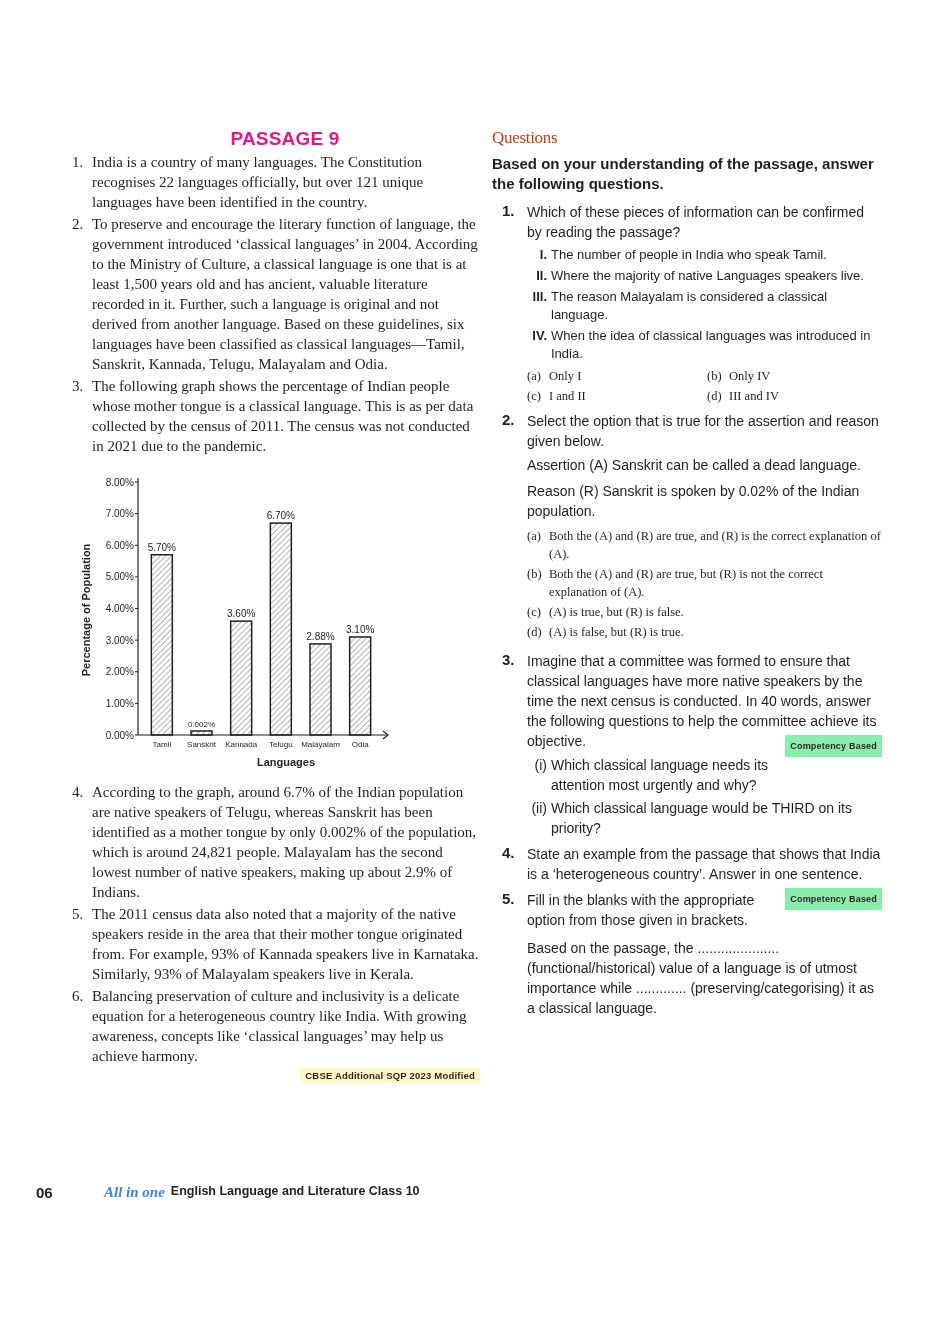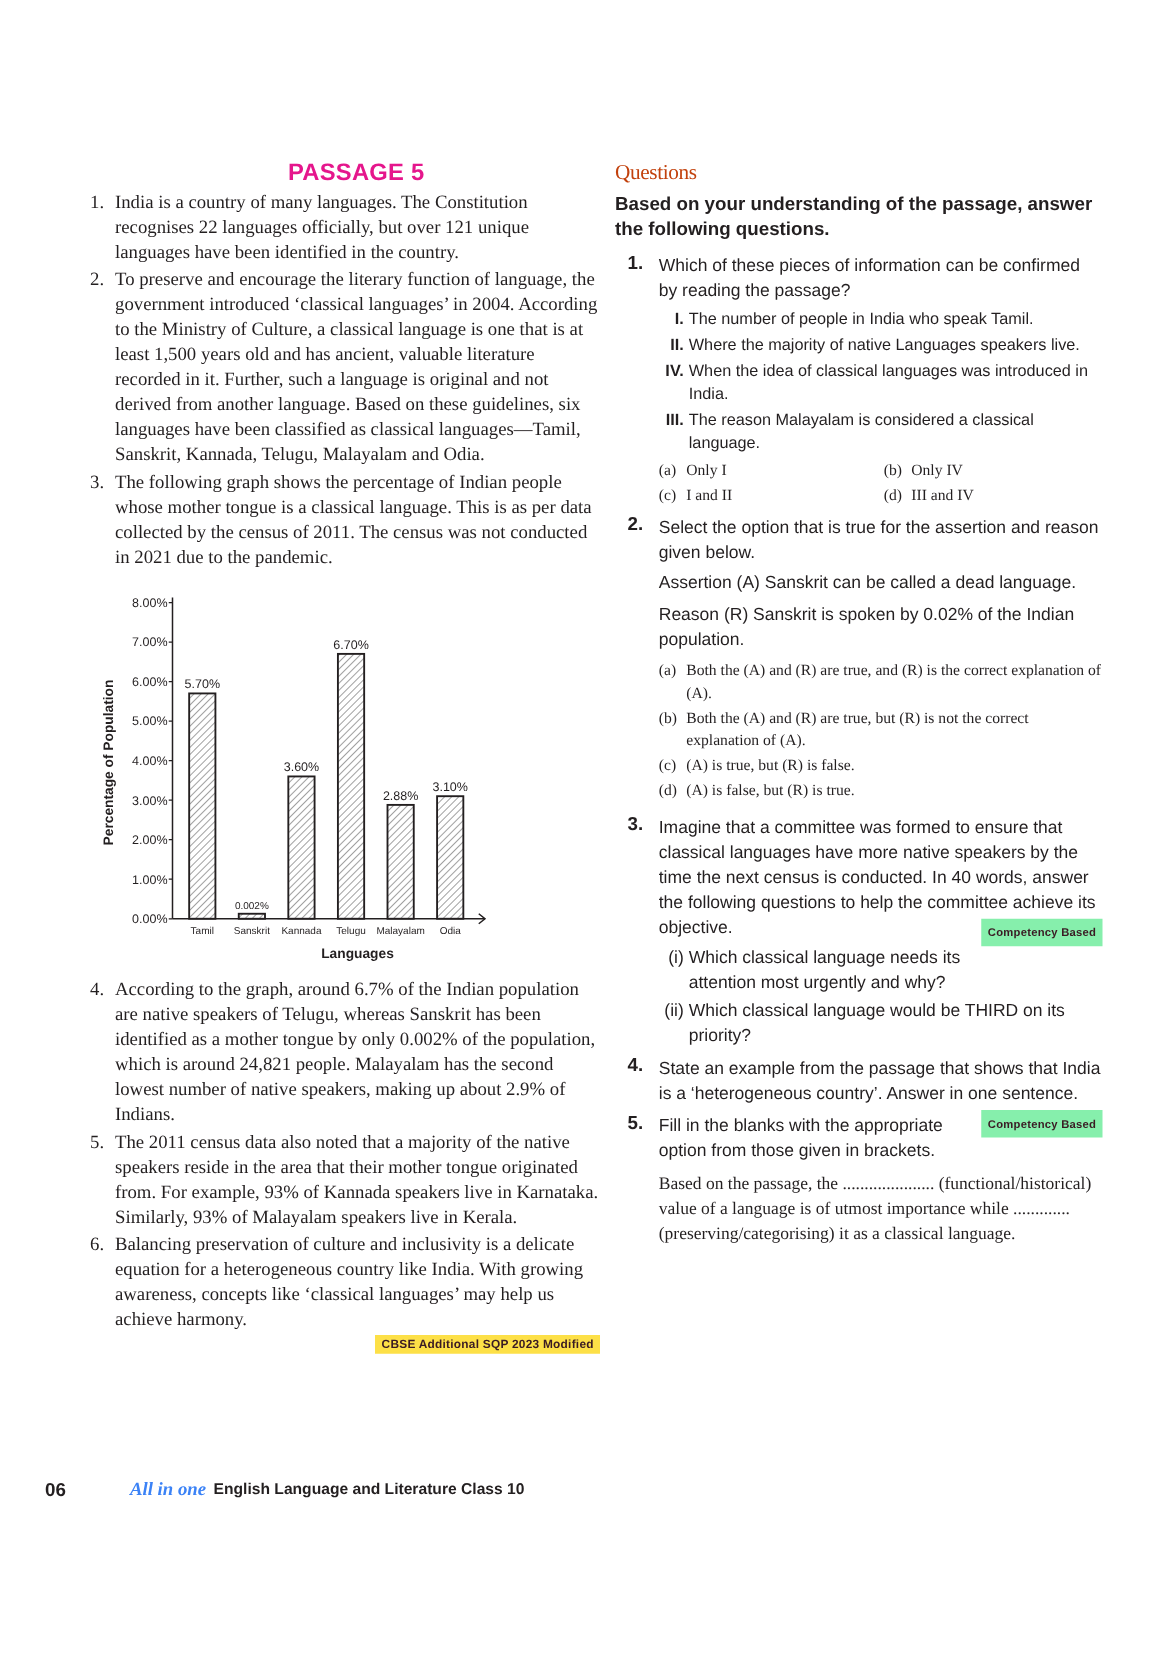--- a/index.html
+++ b/index.html
@@ -17,21 +17,21 @@
   }
   ol.paras { margin: 0; padding: 0; list-style: none; }
   ol.paras li {
     position: relative; padding-left: 22px;
     font-family: "Liberation Serif", serif; font-size: 15px; line-height: 20px;
     margin-bottom: 2px; color: #231f20;
   }
   ol.paras li .num { position: absolute; left: 2px; top: 0; }
   .src-badge {
     display: block; width: fit-content; margin-left: auto; margin-top: 2px;
-    background: #fde047; color: #3a1b24; font-family: "Liberation Sans", sans-serif;
+    background: #fef9c3; color: #3a1b24; font-family: "Liberation Sans", sans-serif;
     font-weight: bold; font-size: 9.5px; padding: 2px 5px; letter-spacing: 0.2px;
   }
 
   
   #chart { position: relative; width: 380px; height: 300px; margin: 14px 0 12px 0; }
   #chart svg { position: absolute; left: 0; top: 0; }
 
   
   #right { position: absolute; left: 492px; top: 128px; width: 390px; }
   .q-heading {
@@ -55,33 +55,33 @@
   .opts-grid { display: grid; grid-template-columns: 180px 180px; row-gap: 2px; margin: 4px 0 6px 0; }
   .opt { font-family: "Liberation Serif", serif; font-size: 12.5px; line-height: 18px; position: relative; padding-left: 22px; }
   .opt .ol { position: absolute; left: 0; }
   .opts-list .opt { margin-bottom: 2px; }
   .ar { font-family: "Liberation Sans", sans-serif; font-size: 14px; line-height: 20px; margin: 4px 0 6px 0; }
   .ar b { font-weight: normal; text-align: right; }
   .comp-badge {
     float: right; background: #86efac; color: #3a1b24; font-family: "Liberation Sans", sans-serif;
     font-weight: bold; font-size: 9px; padding: 1px 5px; margin-top: 4px; letter-spacing: 0.2px;
   }
-  .fill { font-family: Liberation Serif, serif; font-size: 14px; line-height: 20px; margin-top: 8px; }
+  .fill { font-family: Liberation Sans, sans-serif; font-size: 14px; line-height: 20px; margin-top: 8px; }
 
   
   #footer { position: absolute; left: 36px; top: 1184px; display: flex; align-items: flex-start; }
   .pg { font-family: "Liberation Sans", sans-serif; font-weight: bold; font-size: 15px; width: 68px; }
   .brand { font-family: "Liberation Serif", serif; font-style: italic; font-weight: bold; color: #3b82f6; font-size: 15px; margin-right: 6px; }
   .book { font-family: "Liberation Sans", sans-serif; font-weight: bold; font-size: 12.5px; }
 </style>
 </head>
 <body>
 
 <div id="left">
-  <div class="passage-title">PASSAGE 5</div>
+  <div class="passage-title">PASSAGE 9</div>
   <ol class="paras">
     <li><span class="num">1.</span><span>India is a country of many languages. The Constitution recognises 22 languages officially, but over 121 unique languages have been identified in the country.</span></li>
     <li><span class="num">2.</span><span>To preserve and encourage the literary function of language, the government introduced ‘classical languages’ in 2004. According to the Ministry of Culture, a classical language is one that is at least 1,500 years old and has ancient, valuable literature recorded in it. Further, such a language is original and not derived from another language. Based on these guidelines, six languages have been classified as classical languages—Tamil, Sanskrit, Kannada, Telugu, Malayalam and Odia.</span></li>
     <li><span class="num">3.</span><span>The following graph shows the percentage of Indian people whose mother tongue is a classical language. This is as per data collected by the census of 2011. The census was not conducted in 2021 due to the pandemic.</span></li>
   </ol>
 
   <div id="chart">
     <svg id="chart-svg" width="380" height="300">
       <defs>
         <pattern id="hatch" width="4" height="4" patternUnits="userSpaceOnUse" patternTransform="rotate(45)">
@@ -152,22 +152,22 @@
 <div id="right">
   <div class="q-heading">Questions</div>
   <div class="q-intro">Based on your understanding of the passage, answer the following questions.</div>
 
   <div class="q">
     <span class="qnum">1.</span>
     <div class="qtext">Which of these pieces of information can be confirmed by reading the passage?</div>
     <div class="sub-list">
       <div class="sub"><span class="sn">I.</span><span>The number of people in India who speak Tamil.</span></div>
       <div class="sub"><span class="sn">II.</span><span>Where the majority of native Languages speakers live.</span></div>
+      <div class="sub"><span class="sn">III.</span><span>The reason Malayalam is considered a classical language.</span></div>
       <div class="sub"><span class="sn">IV.</span><span>When the idea of classical languages was introduced in India.</span></div>
-      <div class="sub"><span class="sn">III.</span><span>The reason Malayalam is considered a classical language.</span></div>
     </div>
     <div class="opts-grid">
       <div class="opt"><span class="ol">(a)</span><span>Only I</span></div>
       <div class="opt"><span class="ol">(b)</span><span>Only IV</span></div>
       <div class="opt"><span class="ol">(c)</span><span>I and II</span></div>
       <div class="opt"><span class="ol">(d)</span><span>III and IV</span></div>
     </div>
   </div>
 
   <div class="q">

